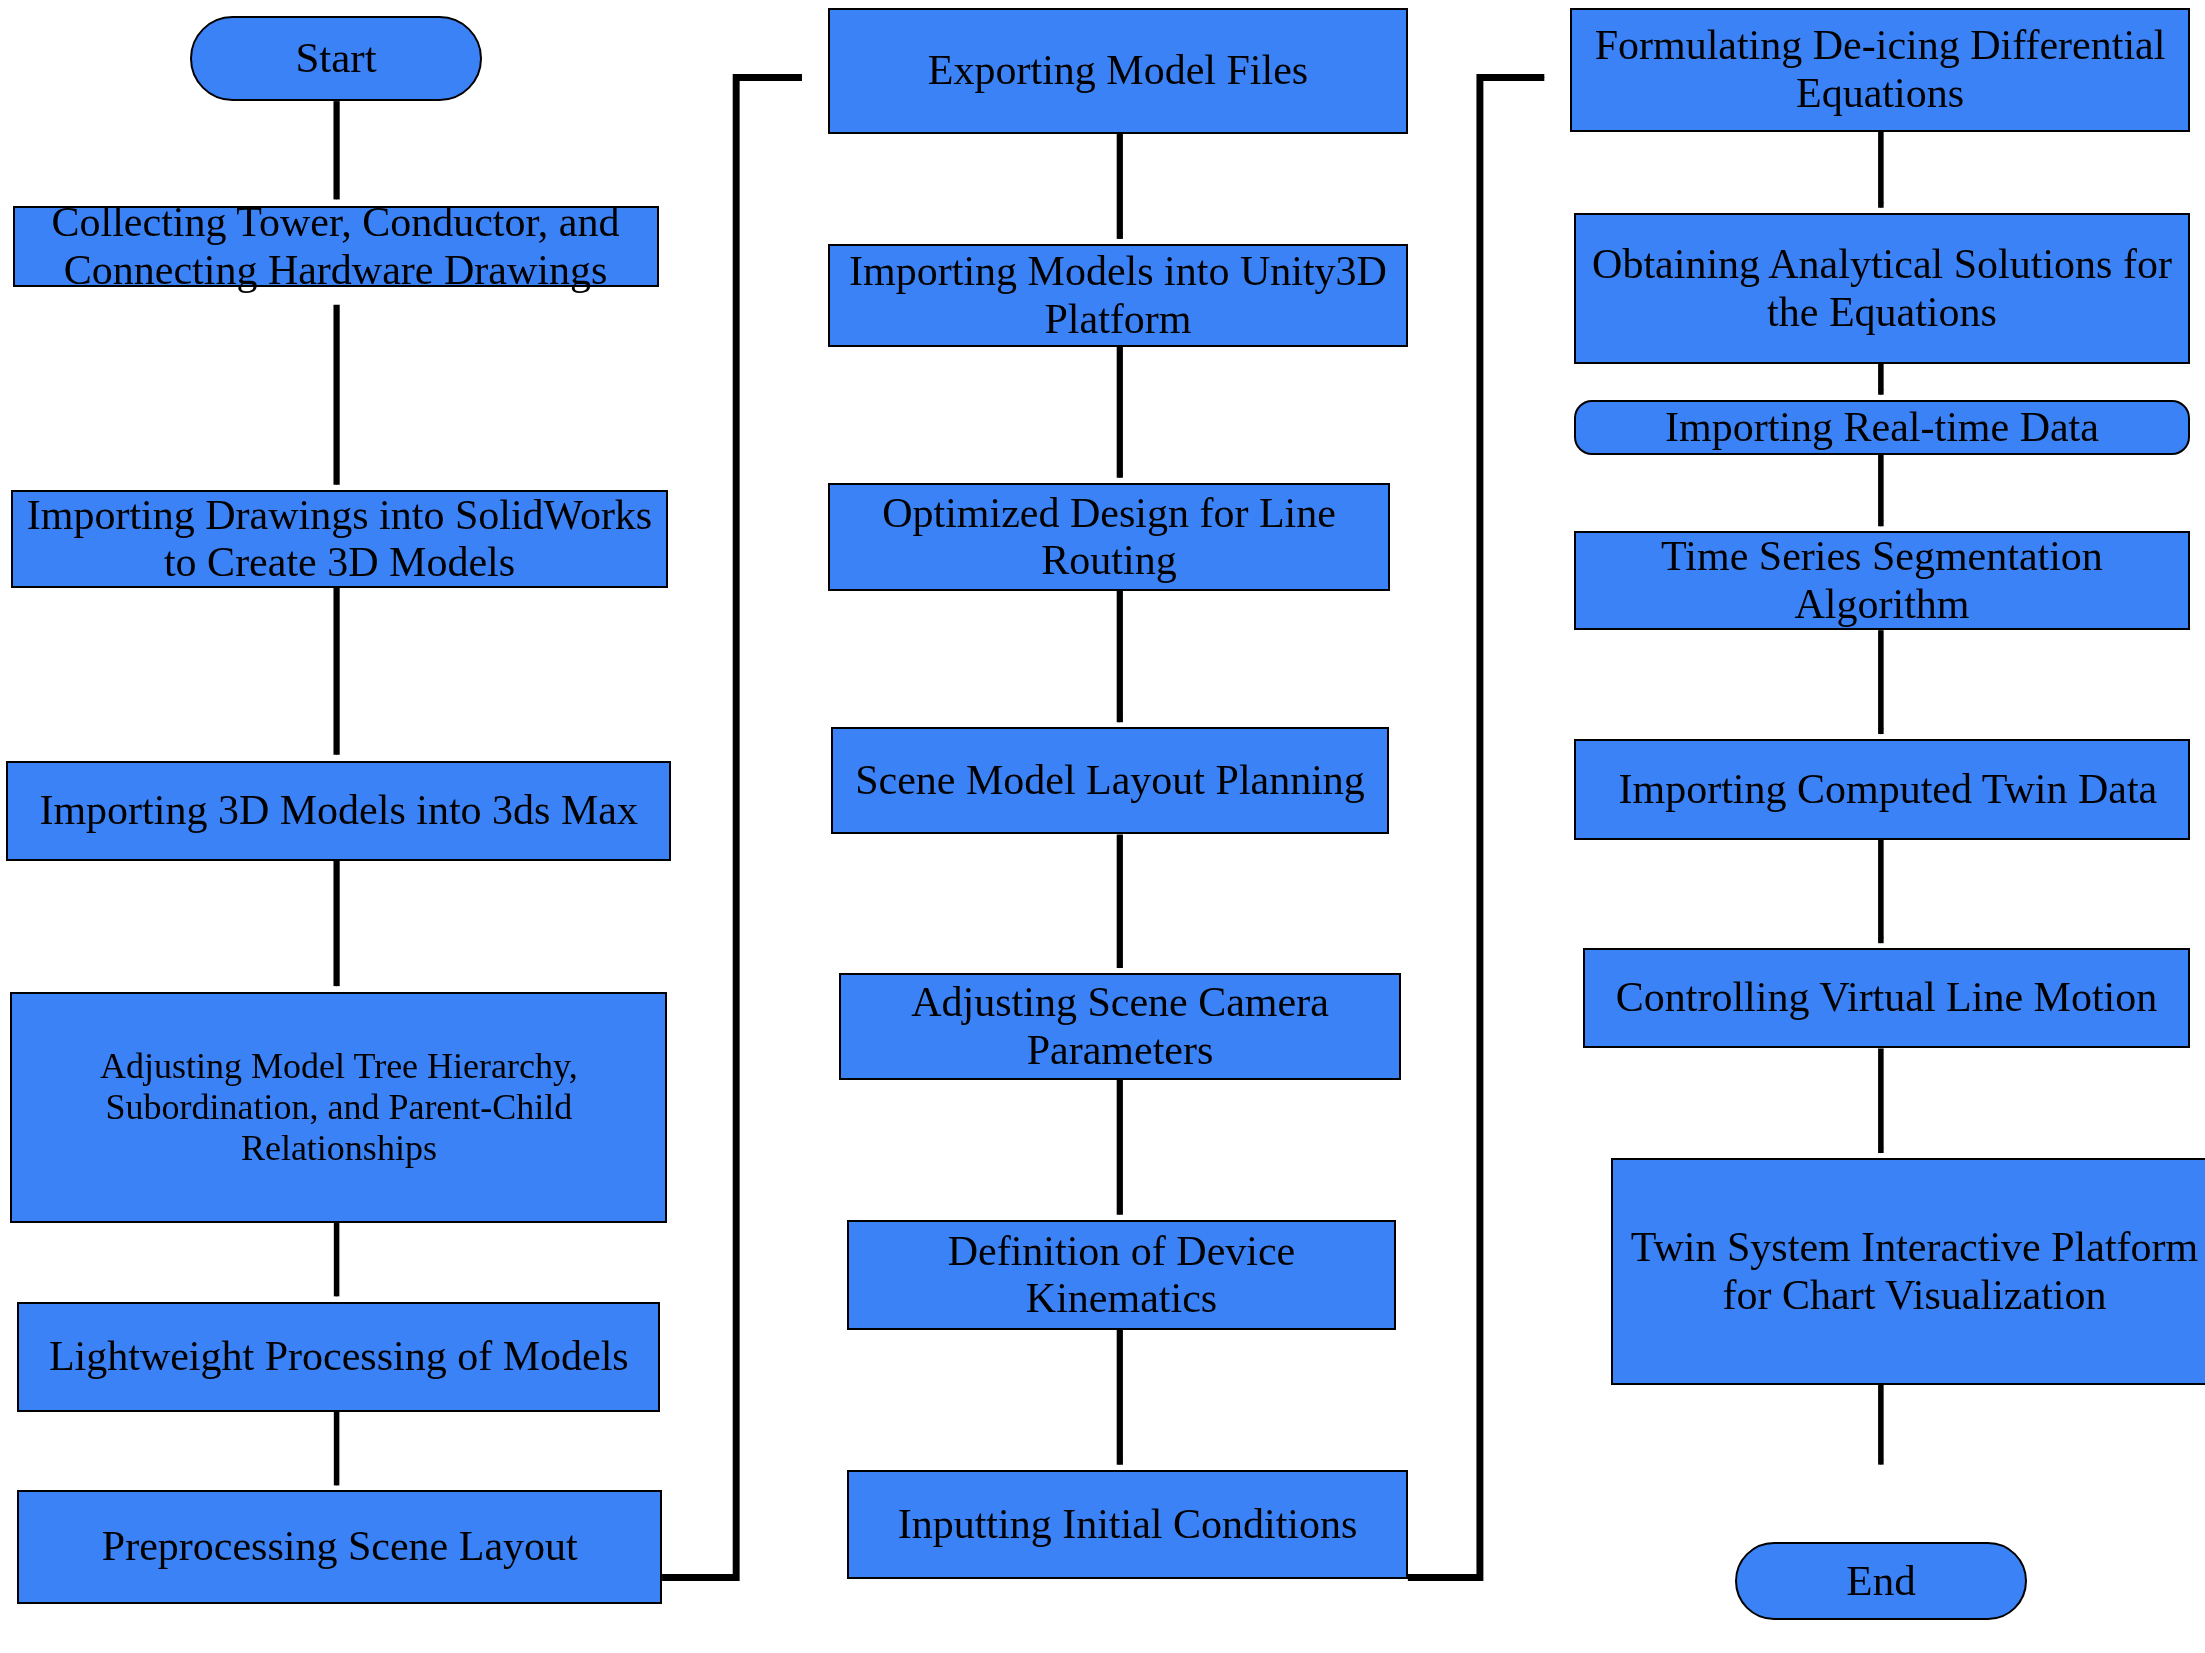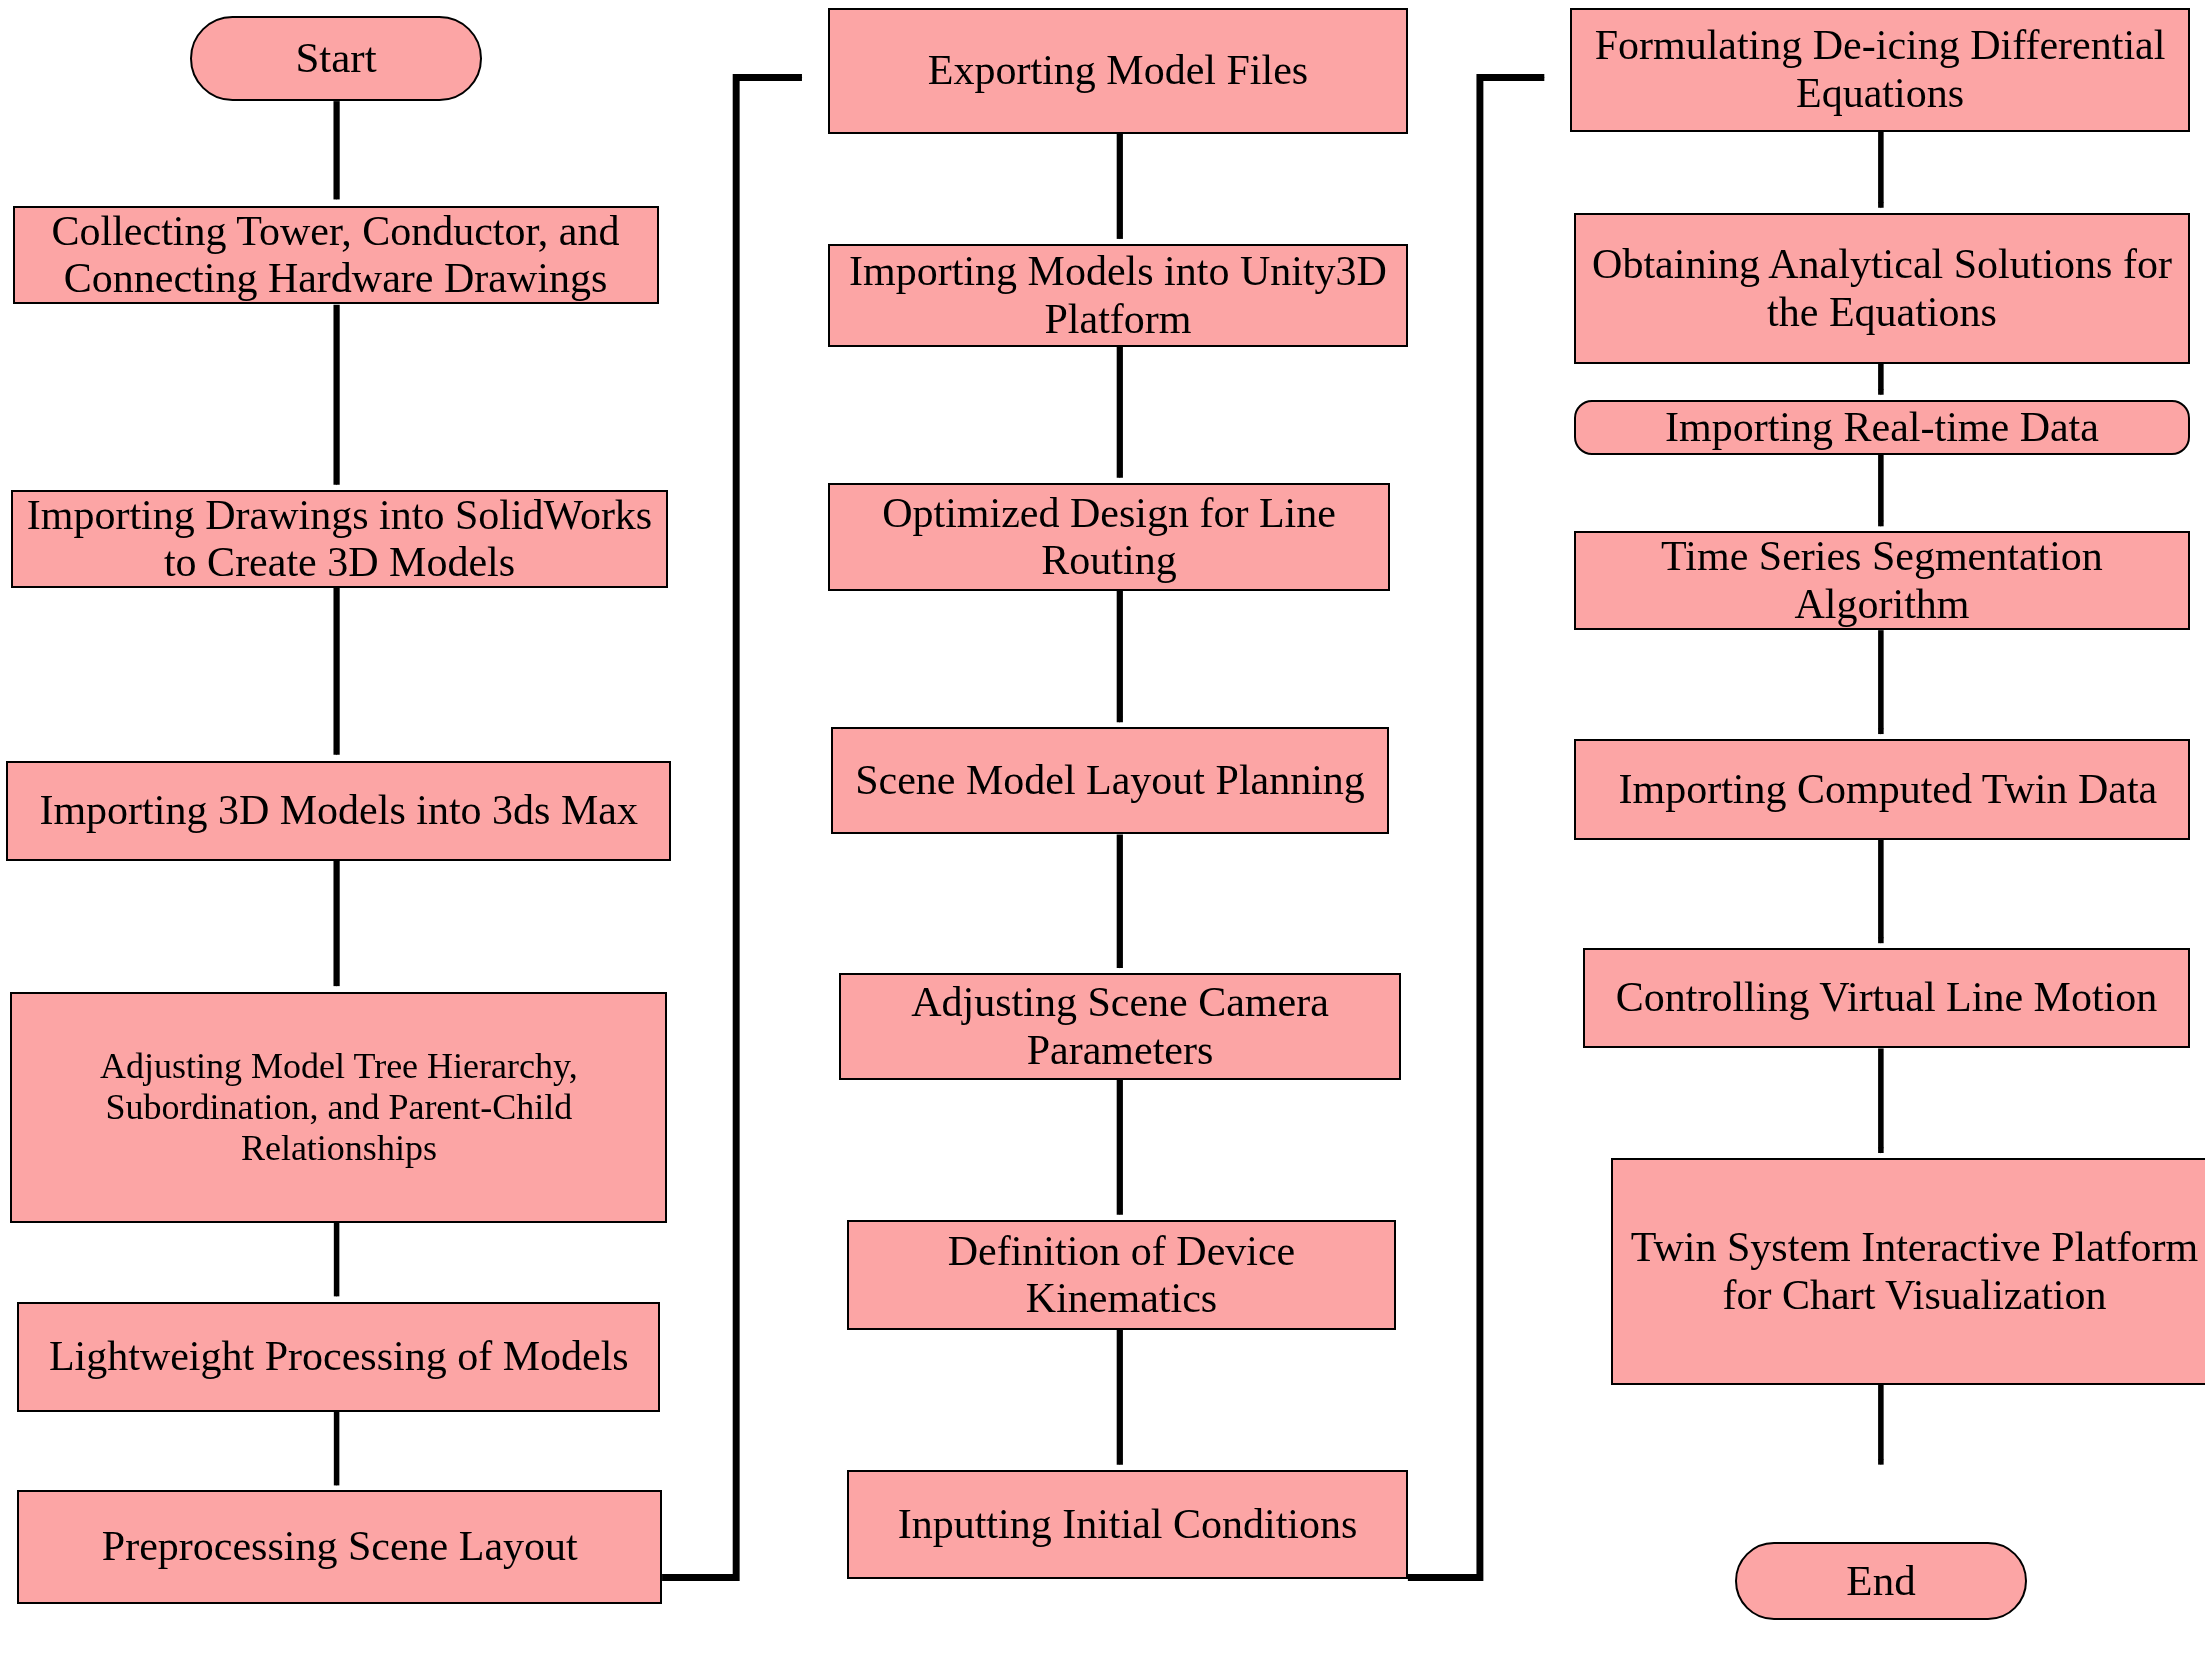--- a/index.html
+++ b/index.html
@@ -12,21 +12,21 @@
     font-family:"Liberation Serif","DejaVu Serif",serif;
   }
   svg.edges{position:absolute;left:0;top:0;width:2205px;height:1653px;overflow:visible;}
   .node{
     position:absolute;
     box-sizing:border-box;
     display:flex;
     align-items:center;
     text-align:center;
     color:#000000;
-    background:#fca5a5;
+    background:#3b82f6;
     border:2.8px solid #000000;
     line-height:1.13;
     font-size:42px;
     padding:0 4.2px;
   }
   .node.terminator{border-radius:692px;border-width:2.8px;}
   .node span{display:block;width:100%;}
 </style>
 </head>
 <body>
@@ -66,21 +66,21 @@
       <path d="M2716,1213 L2716,1362" marker-end="url(#ah)" stroke-width="8"></path>
       <path d="M2716,1514 L2716,1665" marker-end="url(#ah)" stroke-width="8"></path>
       <path d="M2716,2000 L2716,2115" marker-end="url(#ah)" stroke-width="8"></path>
     </g>
   </svg>
 
   <div class="node terminator" style="left:190px;top:16px;width:292px;height:85px;font-size:43px;">
     <span>Start</span>
   </div>
 
-  <div class="node" style="left:12.5px;top:206px;width:646px;height:98px;font-size:42px;">
+  <div class="node" style="left:12.5px;top:206px;width:646px;height:81px;font-size:42px;">
     <span>Collecting Tower, Conductor, and Connecting Hardware Drawings</span>
   </div>
 
   <div class="node" style="left:11px;top:490px;width:657px;height:98px;font-size:42px;">
     <span>Importing Drawings into SolidWorks to Create 3D Models</span>
   </div>
 
   <div class="node" style="left:6.2px;top:761px;width:665px;height:100px;font-size:42px;">
     <span>Importing 3D Models into 3ds Max</span>
   </div>

